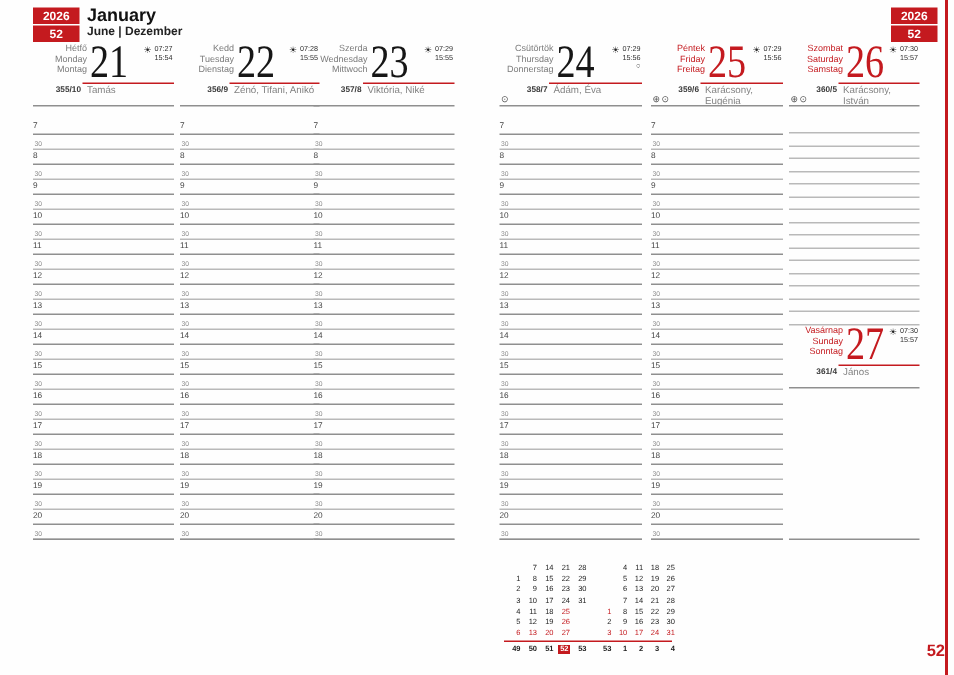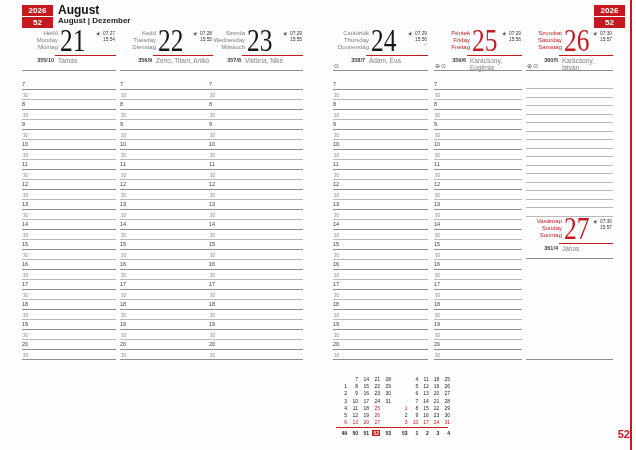--- a/index.html
+++ b/index.html
@@ -42,22 +42,22 @@
 </style>
 </head>
 <body>
 
 <div class="page">
   <div class="corner-box" style="left:22px;top:5px;">2026</div>
   <div class="corner-box" style="left:22px;top:17px;">52</div>
   <div class="corner-box" style="left:594px;top:5px;">2026</div>
   <div class="corner-box" style="left:594px;top:17px;">52</div>
 
-  <div class="month-title">August</div>
-  <div class="month-sub">August | Dezember</div>
+  <div class="month-title">January</div>
+  <div class="month-sub">June | Dezember</div>
 
   <div id="columns">
       <div class="day-col" style="left: 22px; width: 94px;">
         <div class="names" style="top: 2px;">
           <div>Hétfő</div>
           <div>Monday</div>
           <div>Montag</div>
         </div>
         <div class="big-num" style="top: -2px;">21</div>
         <div class="sunblock" style="top: 3px;">

